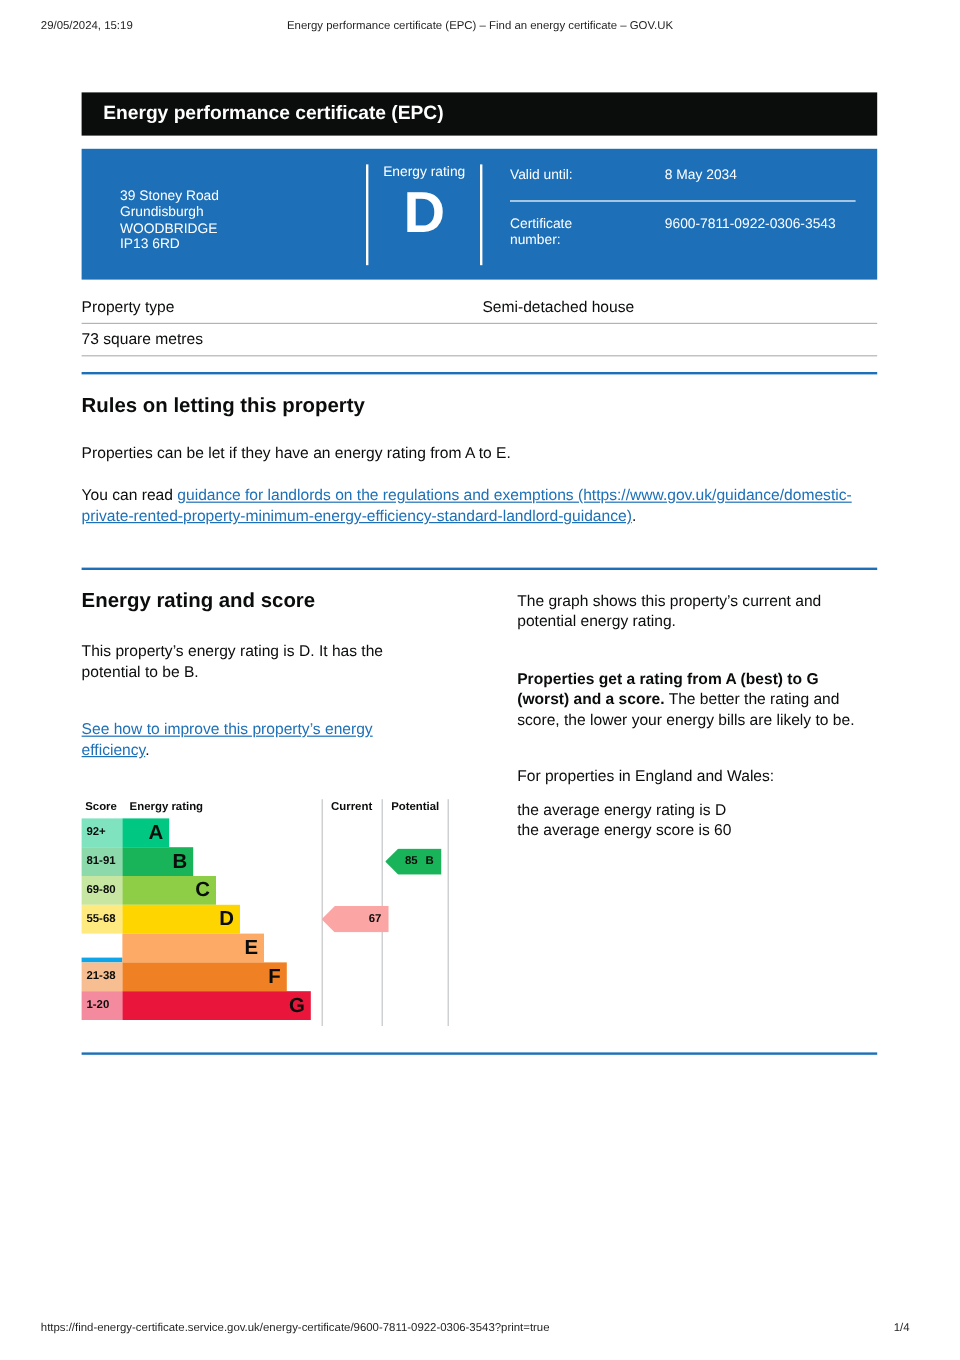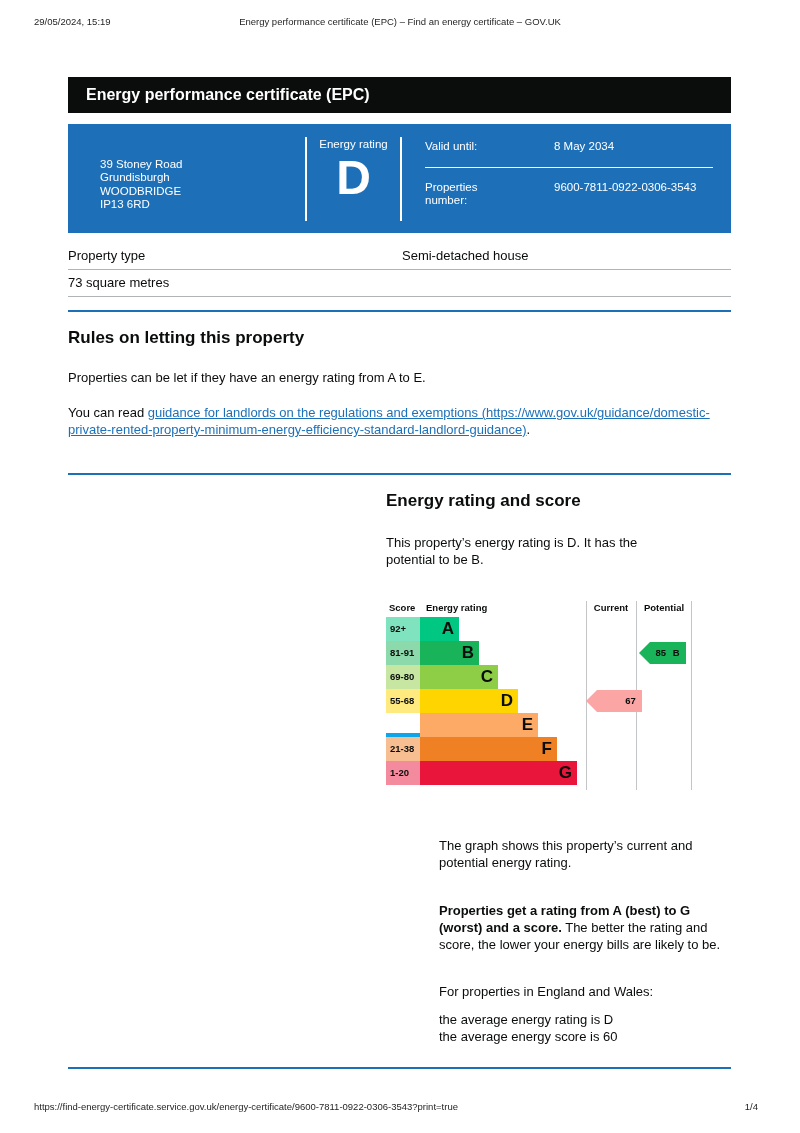--- a/index.html
+++ b/index.html
@@ -53,21 +53,21 @@
   .rule2 { margin-top:35px; }
   .rule3 { margin-top:22px; }
 
   h2 { font-size:17px; font-weight:bold; line-height:20px; }
   .h-rules { margin-top:16px; }
   p.body { font-size:13px; line-height:17px; }
   .p-letif { margin-top:21px; }
   .p-guidance { margin-top:18px; }
   a.lnk { color:#1d70b8; text-decoration:underline; cursor:pointer; }
 
-  .columns { display:flex; align-items:flex-end;flex-direction:column; }
+  .columns { display:flex; align-items:flex-start; }
   .col-left { width:345px; flex:0 0 345px; }
   .col-right { width:292px; margin-left:18px; }
   .h-score { margin-top:16px; }
   .p-intro { margin-top:23px; width:290px; }
   .p-improve { margin-top:31px; width:290px; }
   .p-caption { margin-top:17px; }
   .p-explain { margin-top:31px; }
   .p-region { margin-top:30px; }
   .p-avgs { margin-top:11px; }
 
@@ -112,21 +112,21 @@
       <div class="big">D</div>
     </div>
     <div class="vsep"></div>
     <div class="validity">
       <div class="vrow first">
         <div class="vlabel">Valid until:</div>
         <div class="vvalue">8 May 2034</div>
       </div>
       <div class="vline"></div>
       <div class="vrow second">
-        <div class="vlabel">Properties number:</div>
+        <div class="vlabel">Certificate number:</div>
         <div class="vvalue">9600-7811-0922-0306-3543</div>
       </div>
     </div>
   </div>
 
   <div class="summary">
     <div class="srow">
       <div class="slabel">Property type</div>
       <div class="svalue">Semi-detached house</div>
     </div>
@@ -140,20 +140,21 @@
   <h2 class="h-rules">Rules on letting this property</h2>
   <p class="body p-letif">Properties can be let if they have an energy rating from A to E.</p>
   <p class="body p-guidance"><span>You can read </span><a class="lnk">guidance for landlords on the regulations and exemptions (https://www.gov.uk/guidance/domestic-private-rented-property-minimum-energy-efficiency-standard-landlord-guidance)</a><span>.</span></p>
 
   <hr class="bluerule rule2">
 
   <div class="columns">
     <div class="col-left">
       <h2 class="h-score">Energy rating and score</h2>
       <p class="body p-intro">This property’s energy rating is D. It has the potential to be B.</p>
+      <p class="body p-improve"><a class="lnk">See how to improve this property’s energy efficiency</a><span>.</span></p>
 
       <div class="chart" id="epc-chart">
         <div class="cvline" style="left:200px"></div>
         <div class="cvline" style="left:250px"></div>
         <div class="cvline" style="left:305px"></div>
         <div class="chead">
           <span class="hs">Score</span>
           <span class="hr">Energy rating</span>
           <span class="hc">Current</span>
           <span class="hp">Potential</span>

